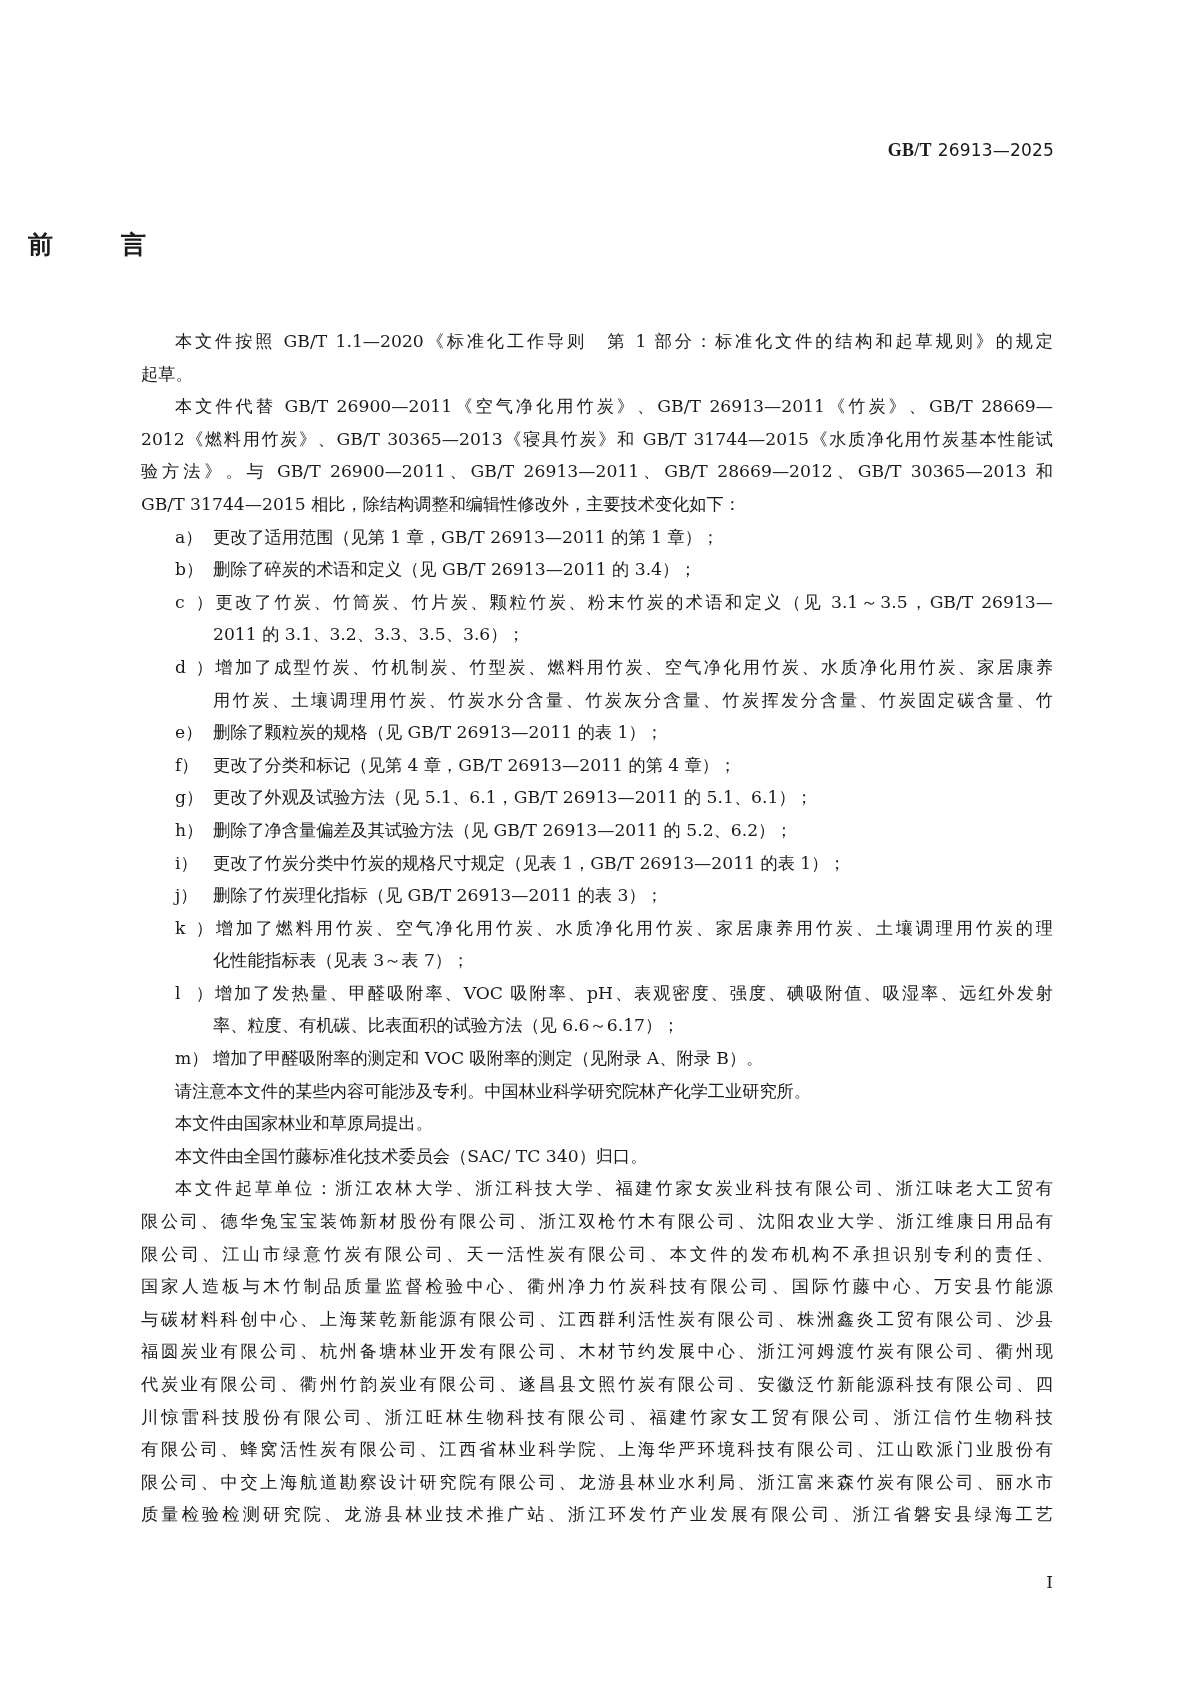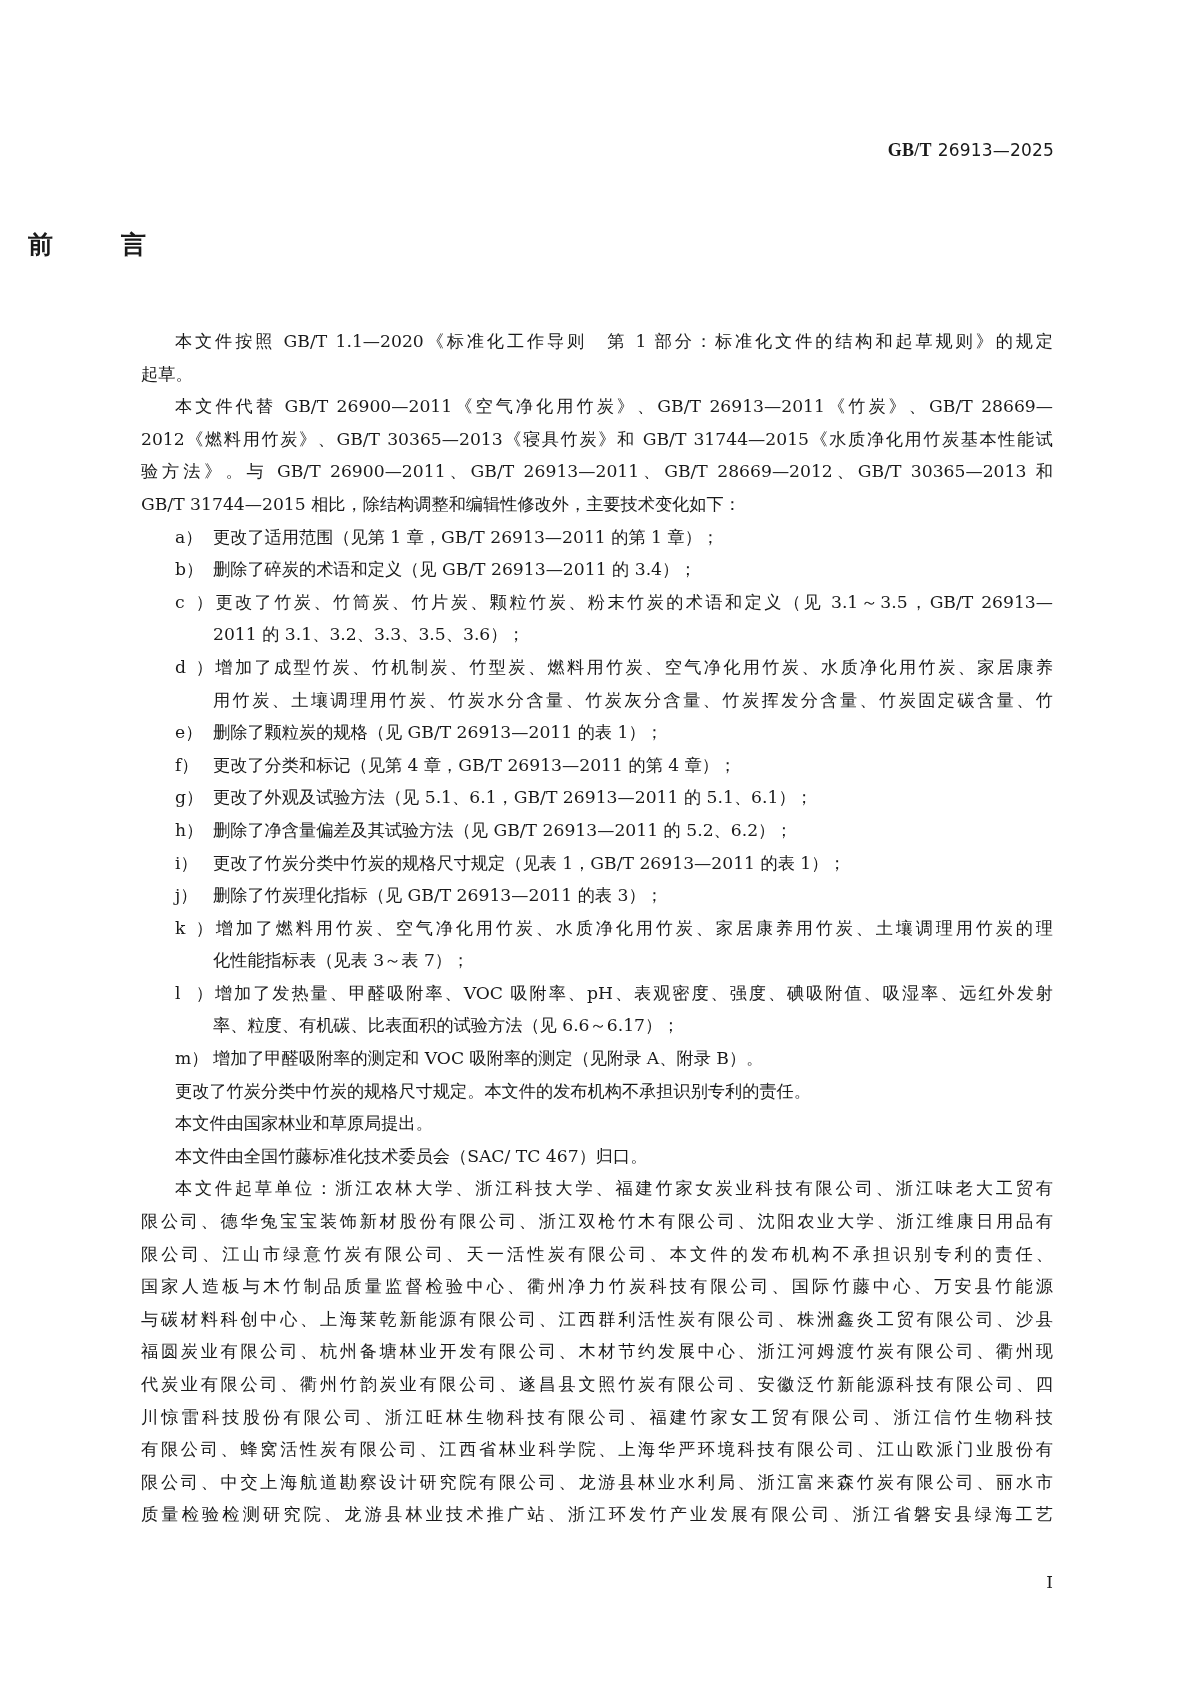--- a/index.html
+++ b/index.html
@@ -132,23 +132,23 @@
     <span class="line last item-line"><span class="item-label">j）</span><span>删除了竹炭理化指标（见 GB/T 26913—2011 的表 3）；</span></span>
 
     <span class="line item-line"><span class="item-label">k）</span><span>增加了燃料用竹炭、空气净化用竹炭、水质净化用竹炭、家居康养用竹炭、土壤调理用竹炭的理</span></span>
     <span class="line last item-cont">化性能指标表（见表 3～表 7）；</span>
 
     <span class="line item-line"><span class="item-label">l）</span><span>增加了发热量、甲醛吸附率、VOC 吸附率、pH、表观密度、强度、碘吸附值、吸湿率、远红外发射</span></span>
     <span class="line last item-cont">率、粒度、有机碳、比表面积的试验方法（见 6.6～6.17）；</span>
 
     <span class="line last item-line"><span class="item-label">m）</span><span>增加了甲醛吸附率的测定和 VOC 吸附率的测定（见附录 A、附录 B）。</span></span>
 
-    <span class="line last indent">更改了竹炭分类中竹炭的规格尺寸规定。本文件的发布机构不承担识别专利的责任。</span>
+    <span class="line last indent">请注意本文件的某些内容可能涉及专利。中国林业科学研究院林产化学工业研究所。</span>
     <span class="line last indent">本文件由国家林业和草原局提出。</span>
-    <span class="line last indent">本文件由全国竹藤标准化技术委员会（SAC/ TC 467）归口。</span>
+    <span class="line last indent">本文件由全国竹藤标准化技术委员会（SAC/ TC 340）归口。</span>
 
     <span class="line indent">本文件起草单位：浙江农林大学、浙江科技大学、福建竹家女炭业科技有限公司、浙江味老大工贸有</span>
     <span class="line">限公司、德华兔宝宝装饰新材股份有限公司、浙江双枪竹木有限公司、沈阳农业大学、浙江维康日用品有</span>
     <span class="line">限公司、江山市绿意竹炭有限公司、天一活性炭有限公司、本文件的发布机构不承担识别专利的责任、</span>
     <span class="line">国家人造板与木竹制品质量监督检验中心、衢州净力竹炭科技有限公司、国际竹藤中心、万安县竹能源</span>
     <span class="line">与碳材料科创中心、上海莱乾新能源有限公司、江西群利活性炭有限公司、株洲鑫炎工贸有限公司、沙县</span>
     <span class="line">福圆炭业有限公司、杭州备塘林业开发有限公司、木材节约发展中心、浙江河姆渡竹炭有限公司、衢州现</span>
     <span class="line">代炭业有限公司、衢州竹韵炭业有限公司、遂昌县文照竹炭有限公司、安徽泛竹新能源科技有限公司、四</span>
     <span class="line">川惊雷科技股份有限公司、浙江旺林生物科技有限公司、福建竹家女工贸有限公司、浙江信竹生物科技</span>
     <span class="line">有限公司、蜂窝活性炭有限公司、江西省林业科学院、上海华严环境科技有限公司、江山欧派门业股份有</span>

